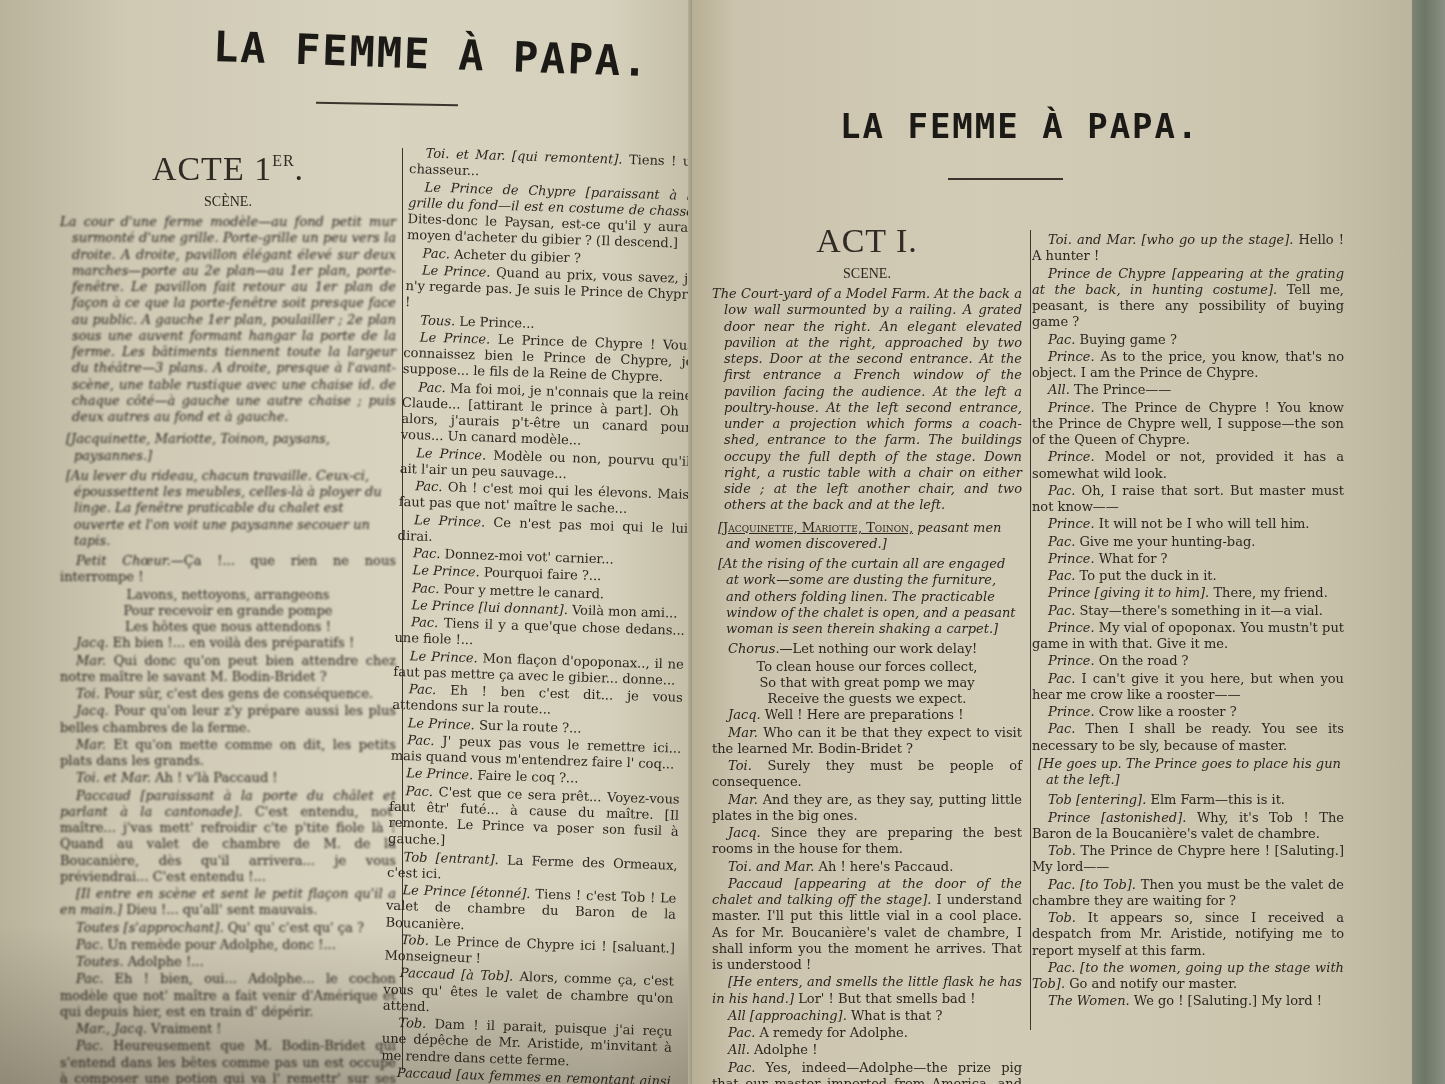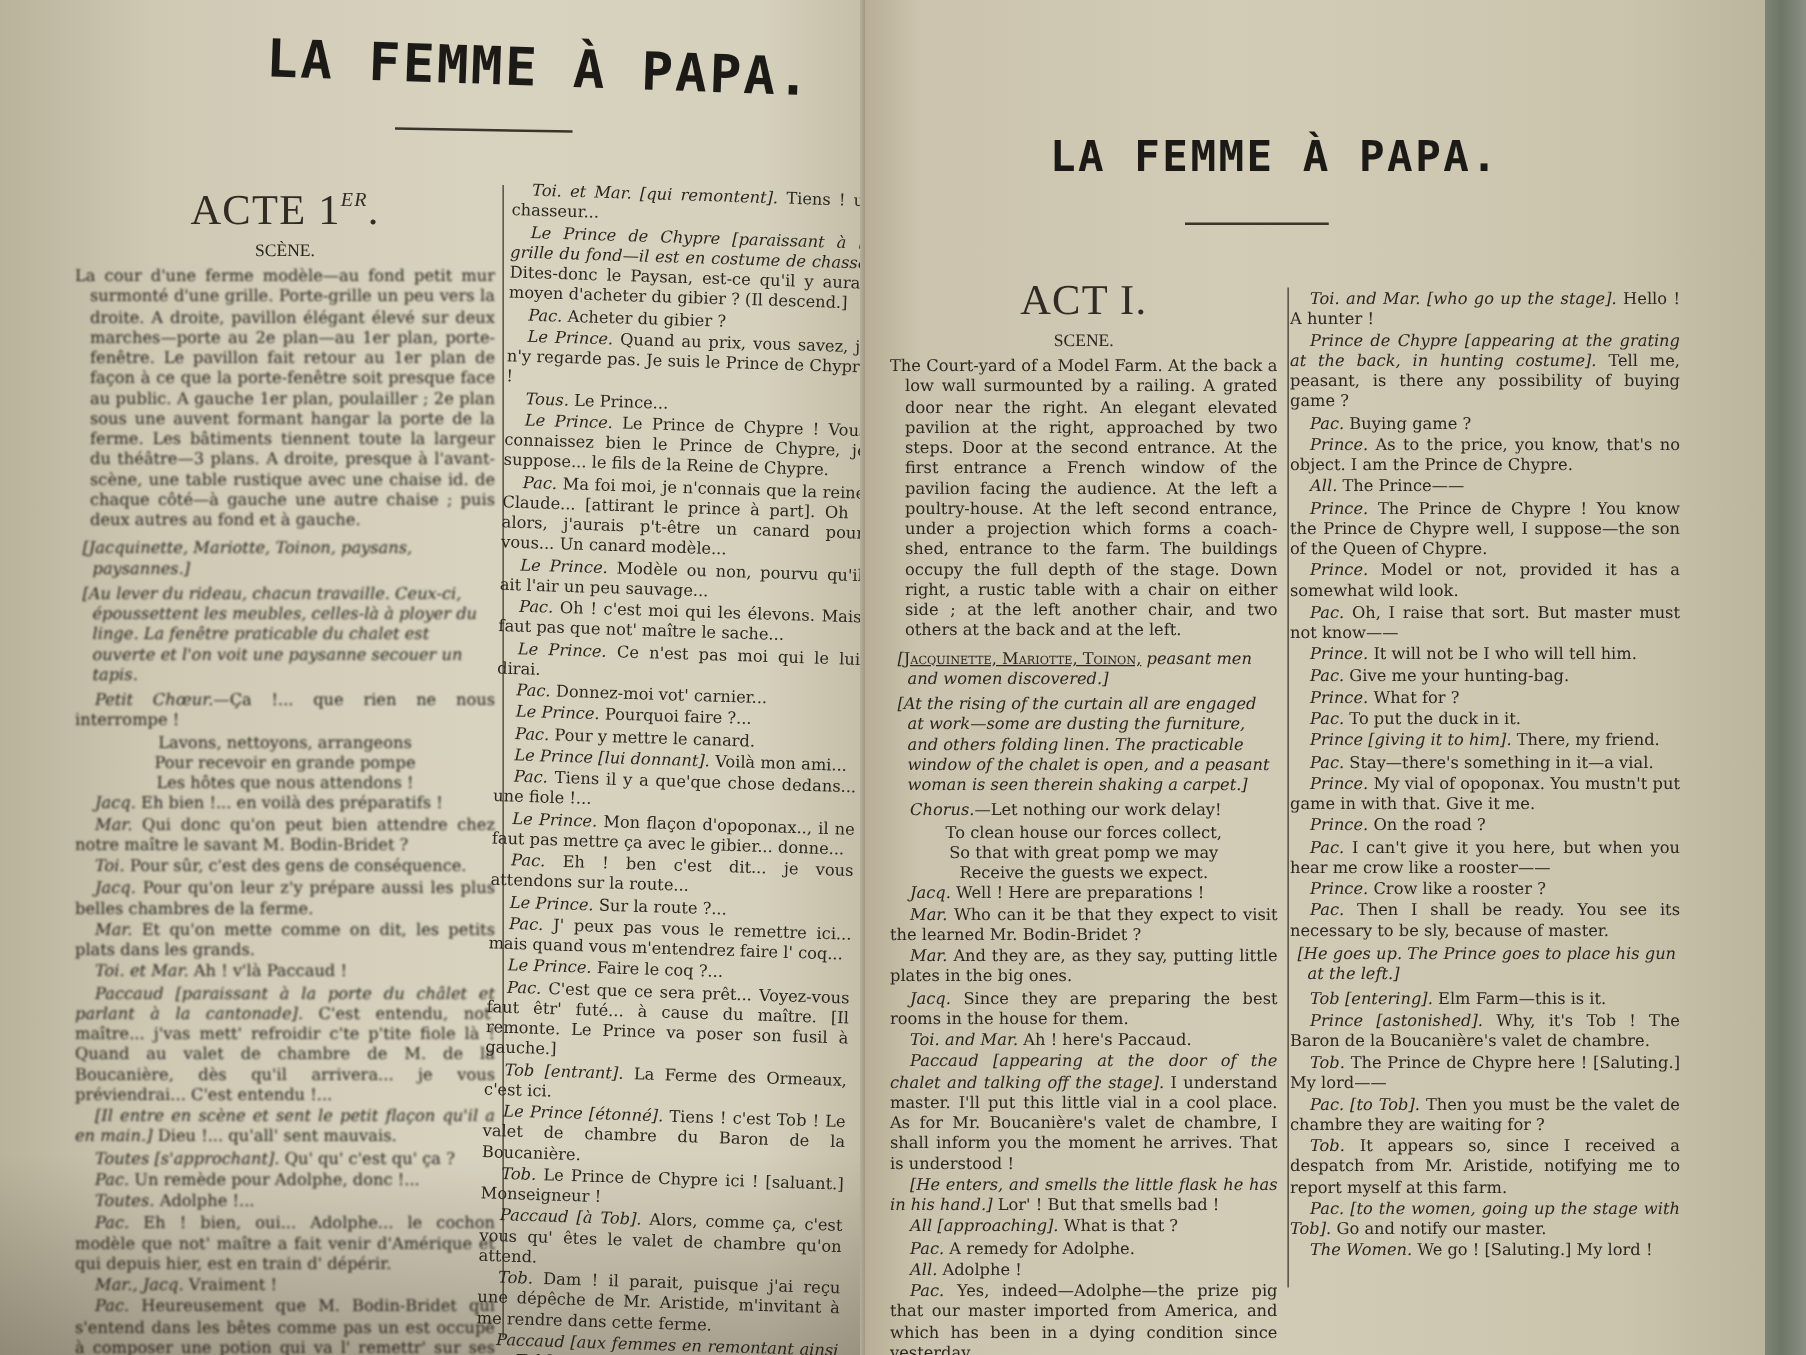--- a/index.html
+++ b/index.html
@@ -20,23 +20,23 @@
   .title{position:absolute;font-family:"DejaVu Sans Mono",monospace;font-weight:bold;
     letter-spacing:2px;color:#1c1a16;white-space:nowrap;}
   .title-left{left:214px;top:22px;font-size:42px;transform:rotate(2deg);transform-origin:left top;}
   .title-right{left:148px;top:106px;font-size:34px;}
   .rule{position:absolute;height:2px;background:#3a352c;}
   .rule-left{left:316px;top:103px;width:142px;transform:rotate(1deg);}
   .rule-right{left:256px;top:178px;width:115px;}
   .col{position:absolute;font-size:13px;line-height:1.25;}
   .vline{position:absolute;width:1px;background:#3a352c;}
   .act{text-align:center;font-family:"Liberation Serif",serif;font-size:34px;letter-spacing:1px;color:#302b24;}
-  .act sup{font-size:16px;vertical-align:14px;font-style:italic;}
+  .act sup{font-size:16px;vertical-align:14px;}
   .scene{text-align:center;font-family:"Liberation Serif",serif;font-size:14px;margin:2px 0 4px;}
-  .desc{text-align:justify;margin:0 0 6px 0;padding-left:12px;text-indent:-12px;}
+  .desc{font-style:italic;text-align:justify;margin:0 0 6px 0;padding-left:12px;text-indent:-12px;}
   .line{margin:0 0 1px 0;text-align:justify;}
   .line .sp{font-style:italic;margin-left:16px;}
   .line .dir{font-style:italic;}
   .chorus-v{text-align:center;margin:0;}
   .stage{font-style:italic;margin:2px 0 4px 14px;text-indent:-8px;}
   .blur{filter:blur(0.9px);}
   .L1{left:60px;top:148px;width:336px;}
   .L2{left:410px;top:145px;width:290px;transform:rotate(1.8deg);transform-origin:left top;}
   .R1{left:20px;top:220px;width:310px;}
   .R2{left:340px;top:232px;width:312px;}
@@ -131,20 +131,21 @@
       <p class="desc">The Court-yard of a Model Farm. At the back a low wall surmounted by a railing. A grated door near the right. An elegant elevated pavilion at the right, approached by two steps. Door at the second entrance. At the first entrance a French window of the pavilion facing the audience. At the left a poultry-house. At the left second entrance, under a projection which forms a coach-shed, entrance to the farm. The buildings occupy the full depth of the stage. Down right, a rustic table with a chair on either side ; at the left another chair, and two others at the back and at the left.</p>
       <p class="stage">[<span class="sc">Jacquinette, Mariotte, Toinon,</span> <span>peasant men and women discovered.]</span></p>
       <p class="stage">[At the rising of the curtain all are engaged at work—some are dusting the furniture, and others folding linen. The practicable window of the chalet is open, and a peasant woman is seen therein shaking a carpet.]</p>
       <p class="line"><span class="sp">Chorus.—</span><span>Let nothing our work delay!</span></p>
       <p class="chorus-v">To clean house our forces collect,</p>
       <p class="chorus-v">So that with great pomp we may</p>
       <p class="chorus-v">Receive the guests we expect.</p>
       <div id="rp-col1">
           <p class="line"><span class="sp">Jacq.</span> <span class="dir"></span> <span>Well ! Here are preparations !</span></p>
           <p class="line"><span class="sp">Mar.</span> <span class="dir"></span> <span>Who can it be that they expect to visit the learned Mr. Bodin-Bridet ?</span></p>
+          <p class="line"><span class="sp">Toi.</span> <span class="dir"></span> <span>Surely they must be people of consequence.</span></p>
           <p class="line"><span class="sp">Mar.</span> <span class="dir"></span> <span>And they are, as they say, putting little plates in the big ones.</span></p>
           <p class="line"><span class="sp">Jacq.</span> <span class="dir"></span> <span>Since they are preparing the best rooms in the house for them.</span></p>
           <p class="line"><span class="sp">Toi. and Mar.</span> <span class="dir"></span> <span>Ah ! here's Paccaud.</span></p>
           <p class="line"><span class="sp">Paccaud</span> <span class="dir">[appearing at the door of the chalet and talking off the stage].</span> <span>I understand master. I'll put this little vial in a cool place. As for Mr. Boucanière's valet de chambre, I shall inform you the moment he arrives. That is understood !</span></p>
           <p class="line"><span class="sp"></span> <span class="dir">[He enters, and smells the little flask he has in his hand.]</span> <span>Lor' ! But that smells bad !</span></p>
           <p class="line"><span class="sp">All</span> <span class="dir">[approaching].</span> <span>What is that ?</span></p>
           <p class="line"><span class="sp">Pac.</span> <span class="dir"></span> <span>A remedy for Adolphe.</span></p>
           <p class="line"><span class="sp">All.</span> <span class="dir"></span> <span>Adolphe !</span></p>
           <p class="line"><span class="sp">Pac.</span> <span class="dir"></span> <span>Yes, indeed—Adolphe—the prize pig that our master imported from America, and which has been in a dying condition since yesterday.</span></p>
         </div>

